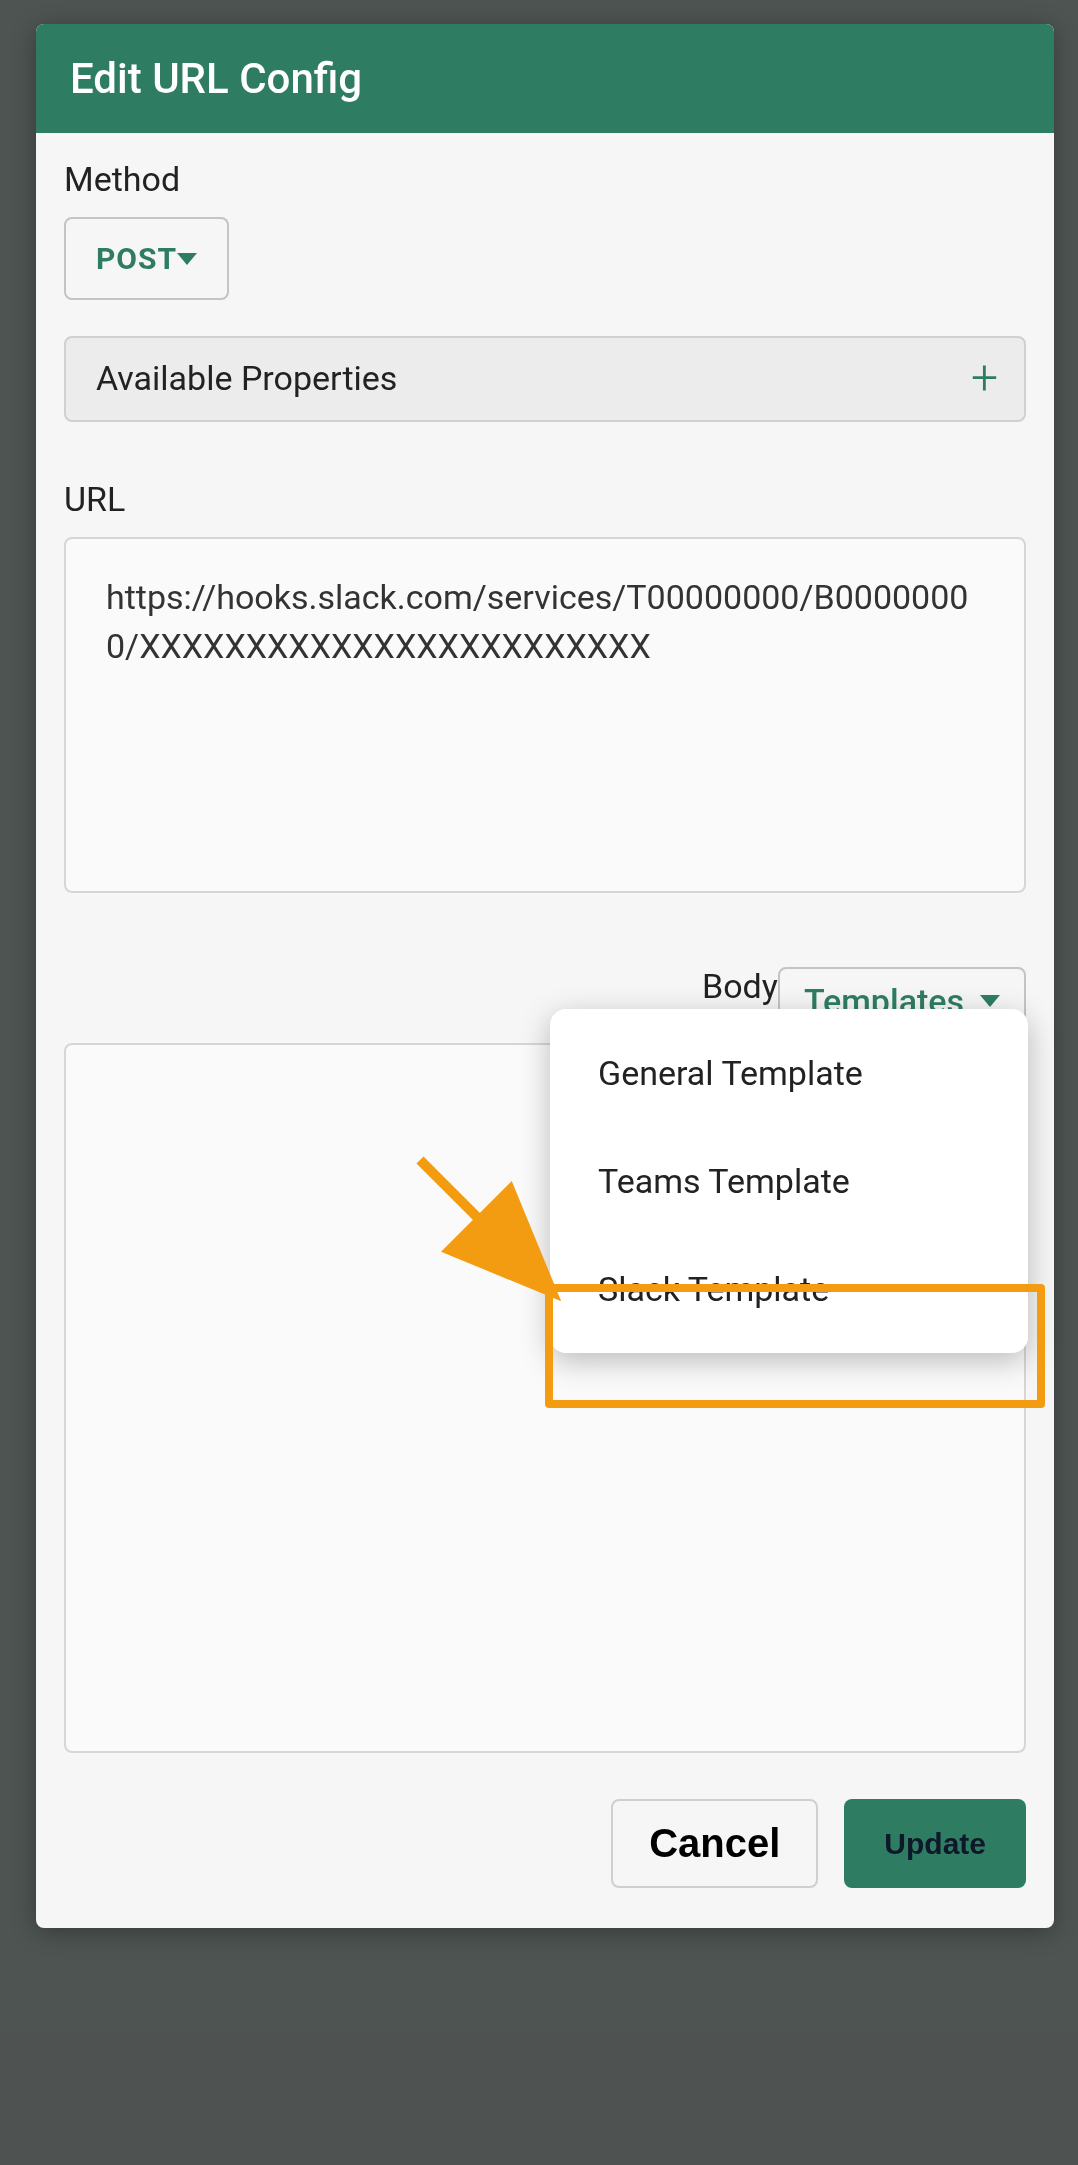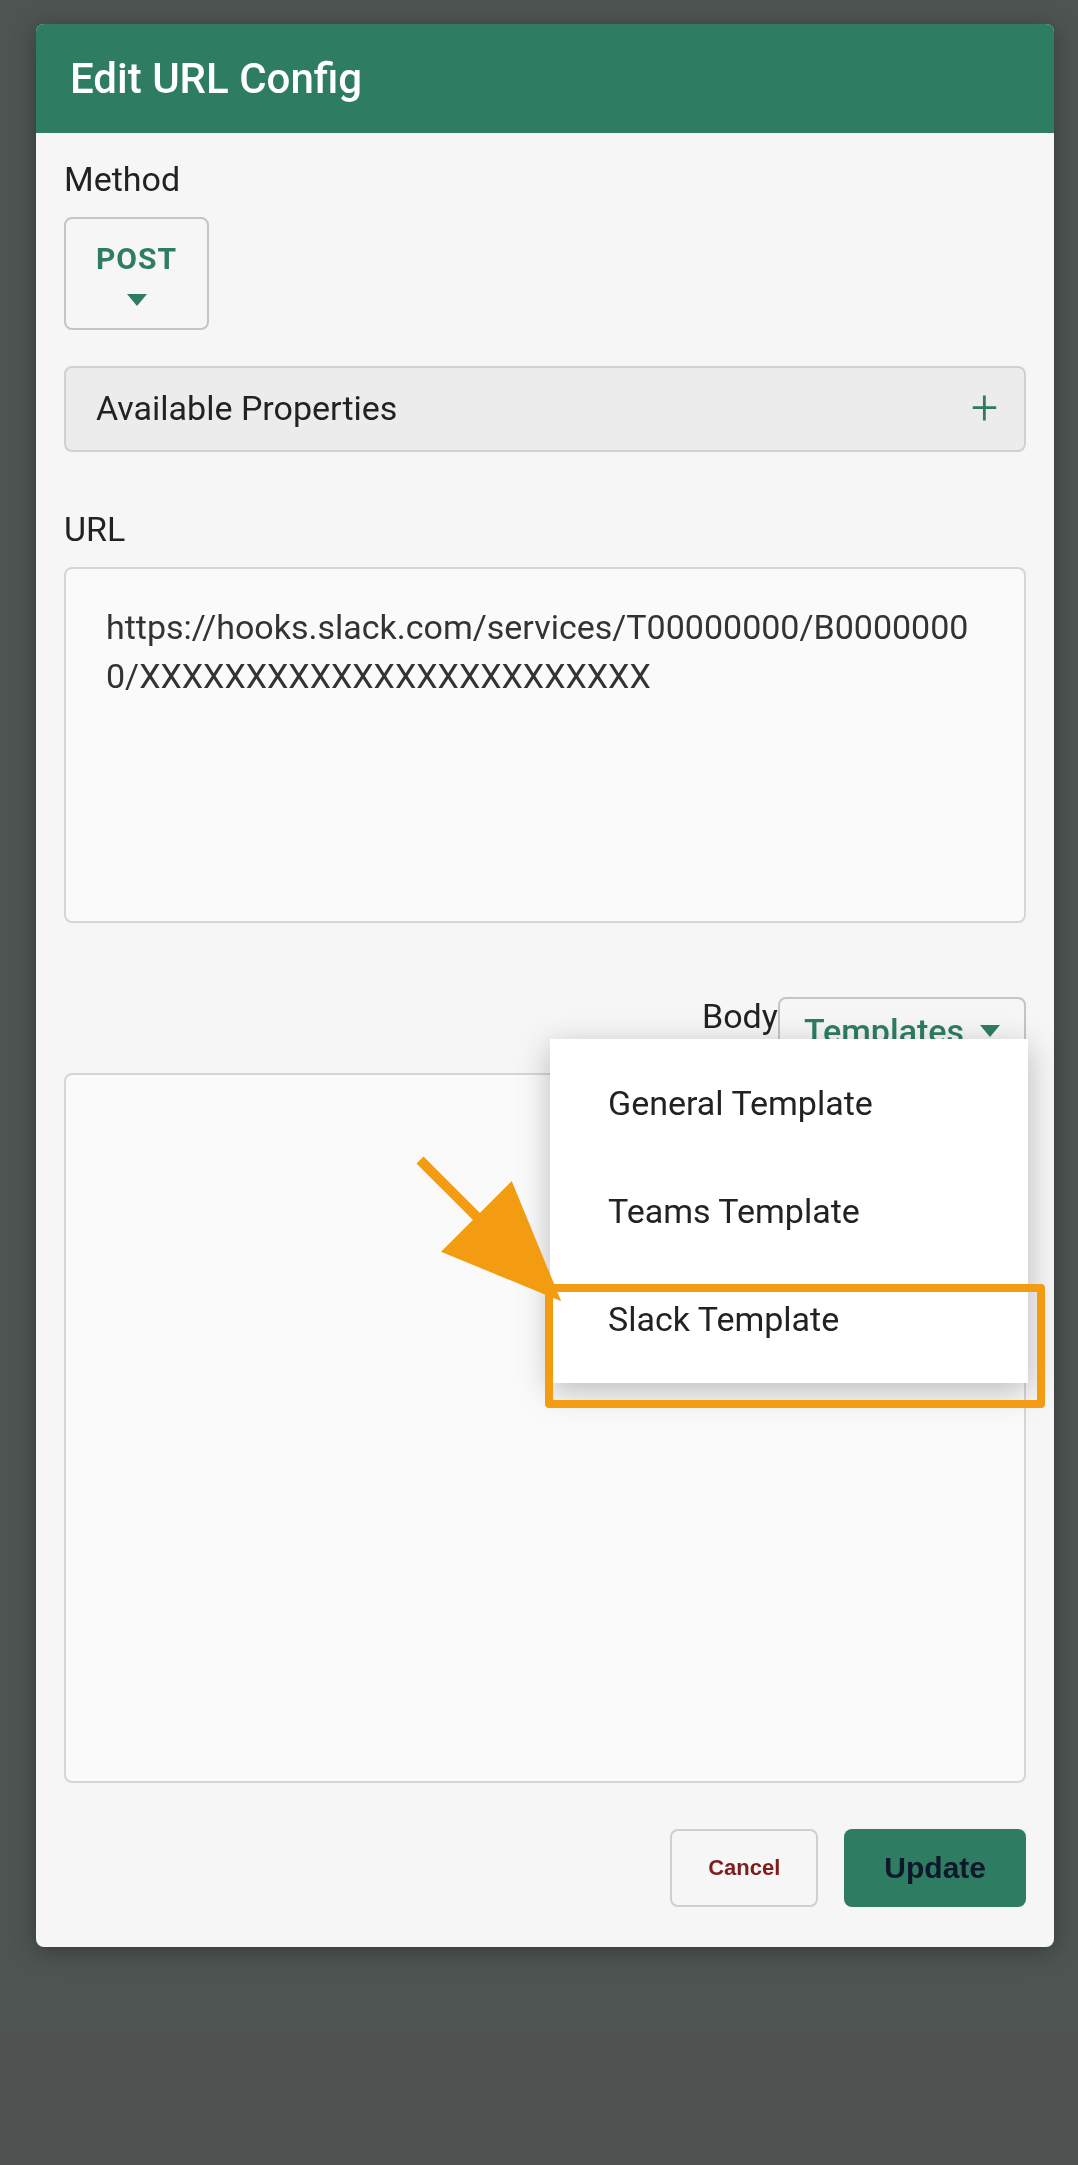--- a/index.html
+++ b/index.html
@@ -51,23 +51,21 @@
       display: inline-flex;
       align-items: center;
       border: 2px solid #c4c4c4;
       border-radius: 8px;
       padding: 22px 30px;
       background: #f6f6f6;
       color: #2e7d62;
       font-size: 30px;
       font-weight: 700;
       cursor: pointer;
-      gap: 18px;
       letter-spacing: 1px;
-      flex-direction: column;
     }
     .caret-down {
       width: 0;
       height: 0;
       border-left: 10px solid transparent;
       border-right: 10px solid transparent;
       border-top: 12px solid #2e7d62;
     }
     .props-panel {
       display: flex;
@@ -139,43 +137,43 @@
       font-family: inherit;
       resize: none;
       margin-top: 8px;
     }
     .dropdown-menu {
       position: absolute;
       top: 72px;
       right: -2px;
       width: 478px;
       background: #fff;
-      border-radius: 0;
+      border-radius: 16px;
       box-shadow: 0 8px 30px rgba(0,0,0,0.25);
       z-index: 10;
-      padding: 10px 14px;
+      padding: 10px 4px;
     }
     .menu-item {
       padding: 34px 44px;
       font-size: 34px;
       color: #222;
       cursor: pointer;
     }
     .footer {
       display: flex;
       justify-content: flex-end;
       gap: 26px;
       margin-top: 42px;
     }
     .btn-cancel {
       border: 2px solid #cfcfcf;
       border-radius: 8px;
       background: #f6f6f6;
-      color: #7f1d1d;
-      font-size: 22px;
+      color: #000000;
+      font-size: 40px;
       font-weight: 600;
       padding: 20px 36px;
       cursor: pointer;
     }
     .btn-update {
       border: none;
       border-radius: 8px;
       background: #2e7d62;
       color: #0f172a;
       font-size: 30px;

